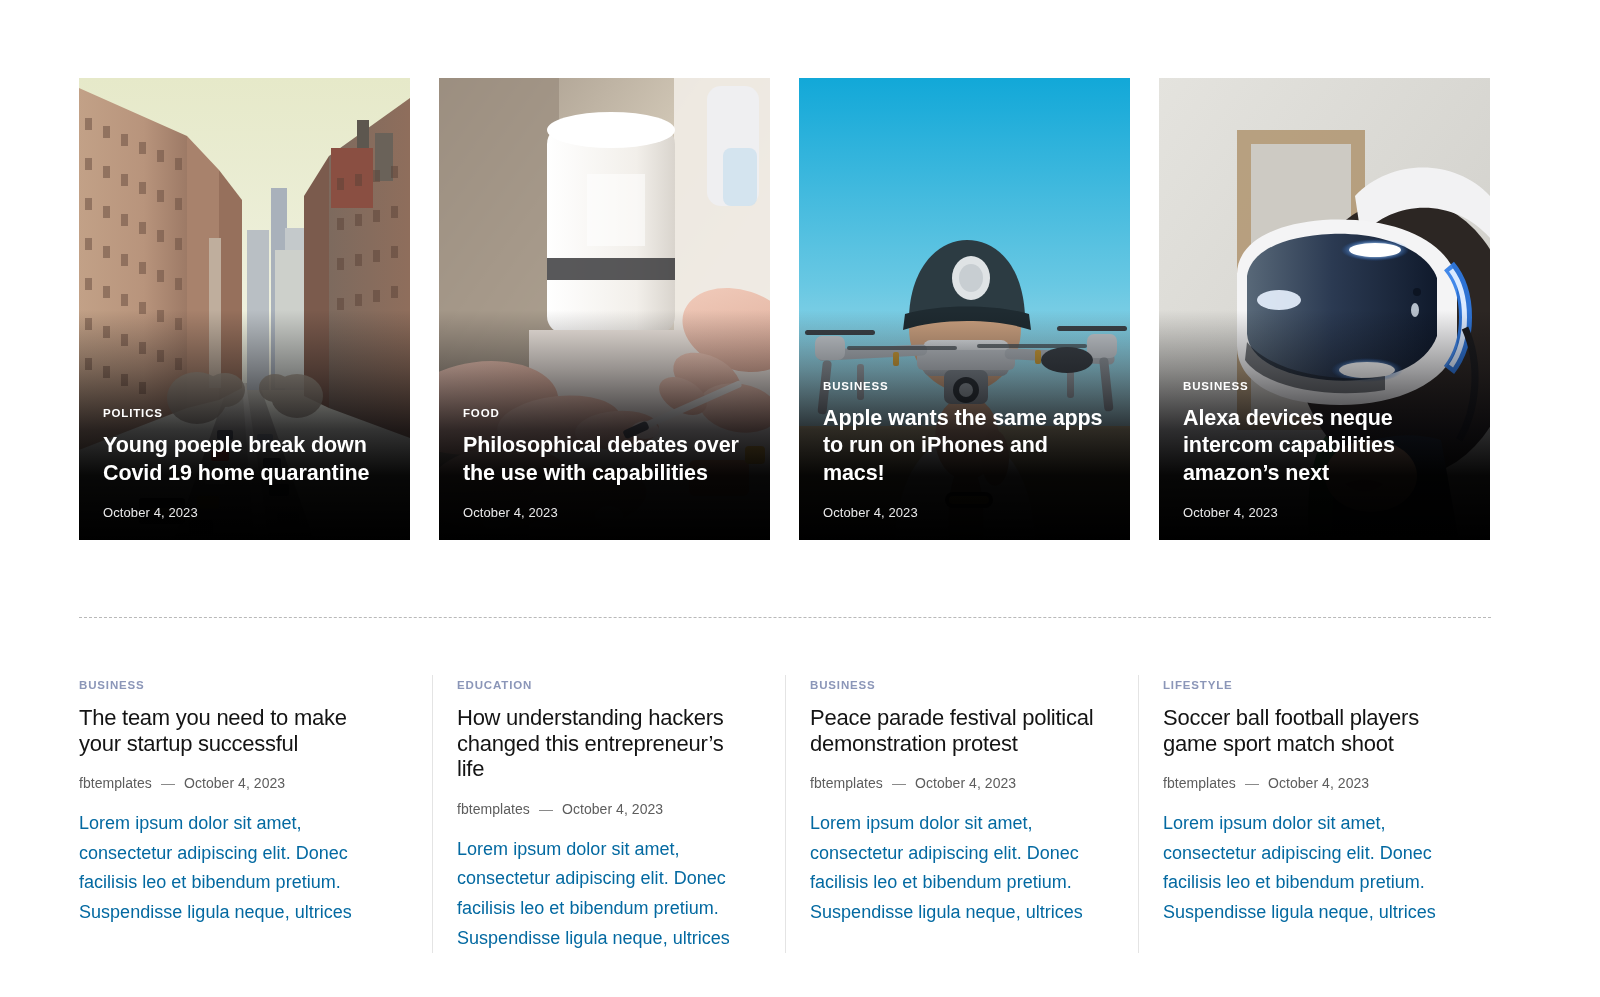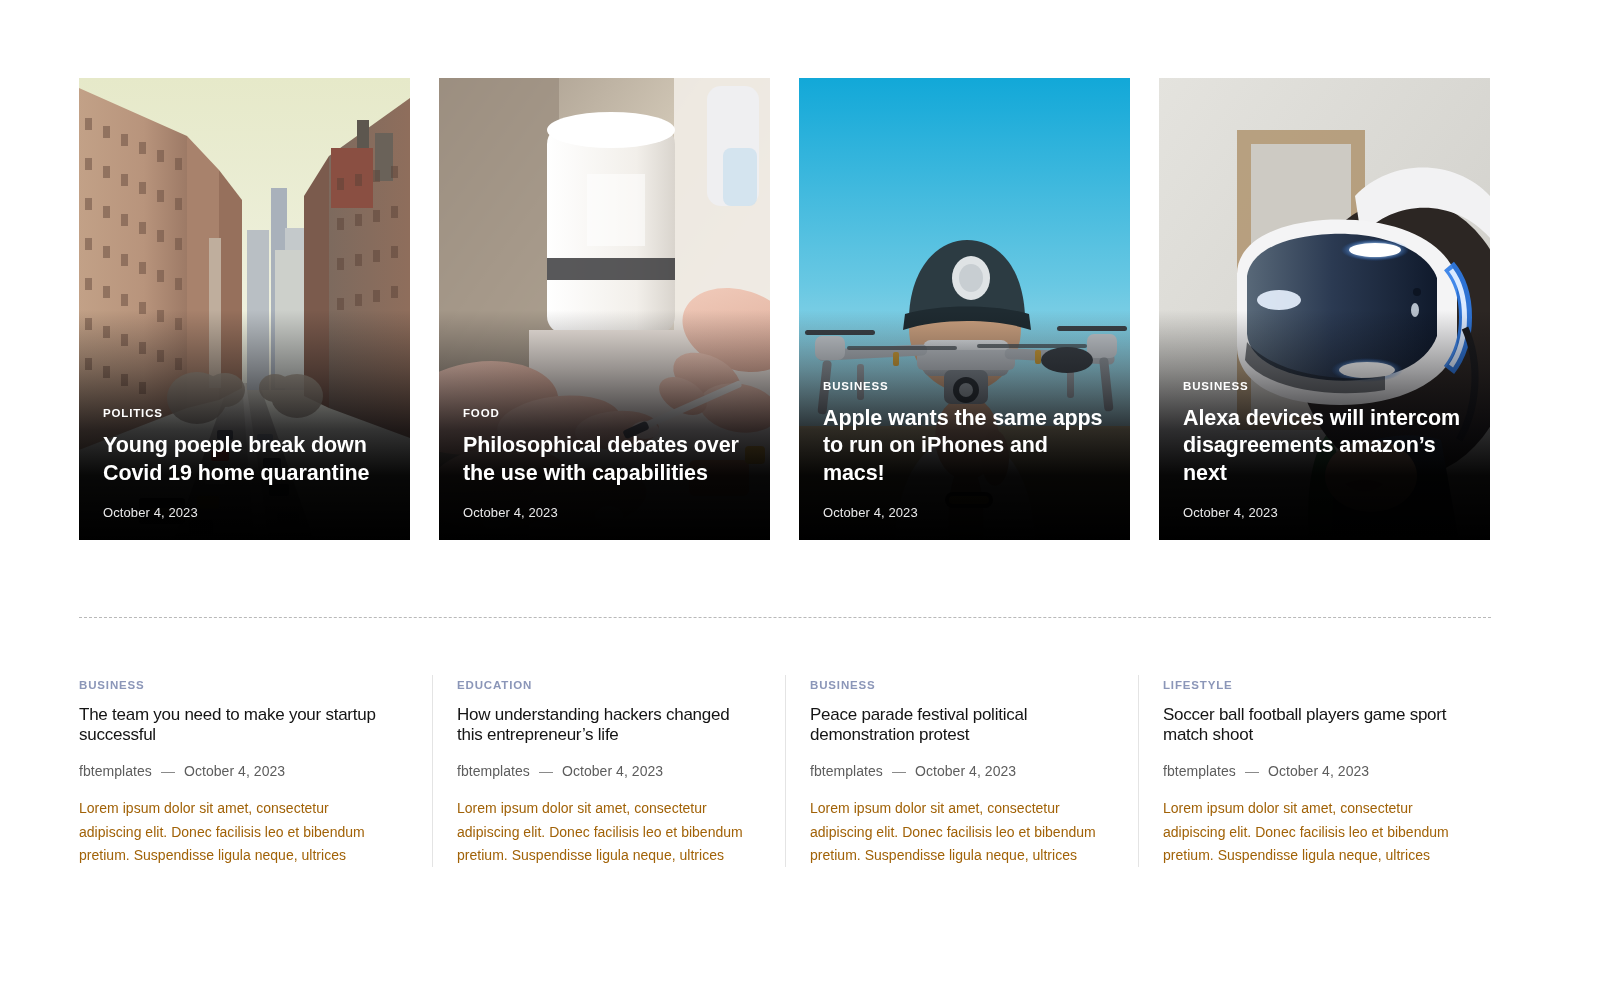--- a/index.html
+++ b/index.html
@@ -129,42 +129,42 @@
     font-weight: bold;
     letter-spacing: 0.85px;
     text-transform: uppercase;
     color: #8b96b8;
     display: inline-block;
     margin-bottom: 14px;
     cursor: pointer;
   }
 
   .art-title {
-    font-size: 17px;
+    font-size: 22px;
     line-height: 1.16;
     font-weight: normal;
     color: #141414;
     letter-spacing: -0.25px;
     margin-bottom: 19px;
     cursor: pointer;
   }
 
   .art-meta {
     font-size: 14px;
     color: #5d5d5d;
     margin-bottom: 18px;
     letter-spacing: 0.05px;
   }
   .art-meta .sep { margin: 0 9px; color: #8a8a8a; }
   .art-meta .author { cursor: pointer; }
 
   .art-excerpt {
-    font-size: 14px;
+    font-size: 18px;
     line-height: 1.65;
-    color: #a16207;
+    color: #0369a1;
     letter-spacing: 0.02px;
   }
 </style>
 </head>
 <body>
 
 <div class="page">
 
   <div class="hero-grid">
 
@@ -493,21 +493,21 @@
           <path d="M292 192 C310 216 310 262 292 288" stroke="#dbeaff" stroke-width="5" fill="none"></path>
 
           <path d="M88 264 C110 292 170 306 226 298 L226 312 C166 322 104 308 86 282 Z" fill="#1b1f26" opacity="0.6"></path>
 
           <path d="M306 250 C322 286 318 332 300 362" stroke="#1b1b1d" stroke-width="7" fill="none"></path>
         </svg>
       </div>
       <div class="hero-scrim"></div>
       <div class="hero-body">
         <div class="hero-cat">BUSINESS</div>
-        <div class="hero-title">Alexa devices will intercom disagreements amazon’s next</div>
+        <div class="hero-title">Alexa devices neque intercom capabilities amazon’s next</div>
         <div class="hero-date">October 4, 2023</div>
       </div>
     </div>
 
   </div>
 
   <div class="separator"></div>
 
   <div class="article-row">
 

